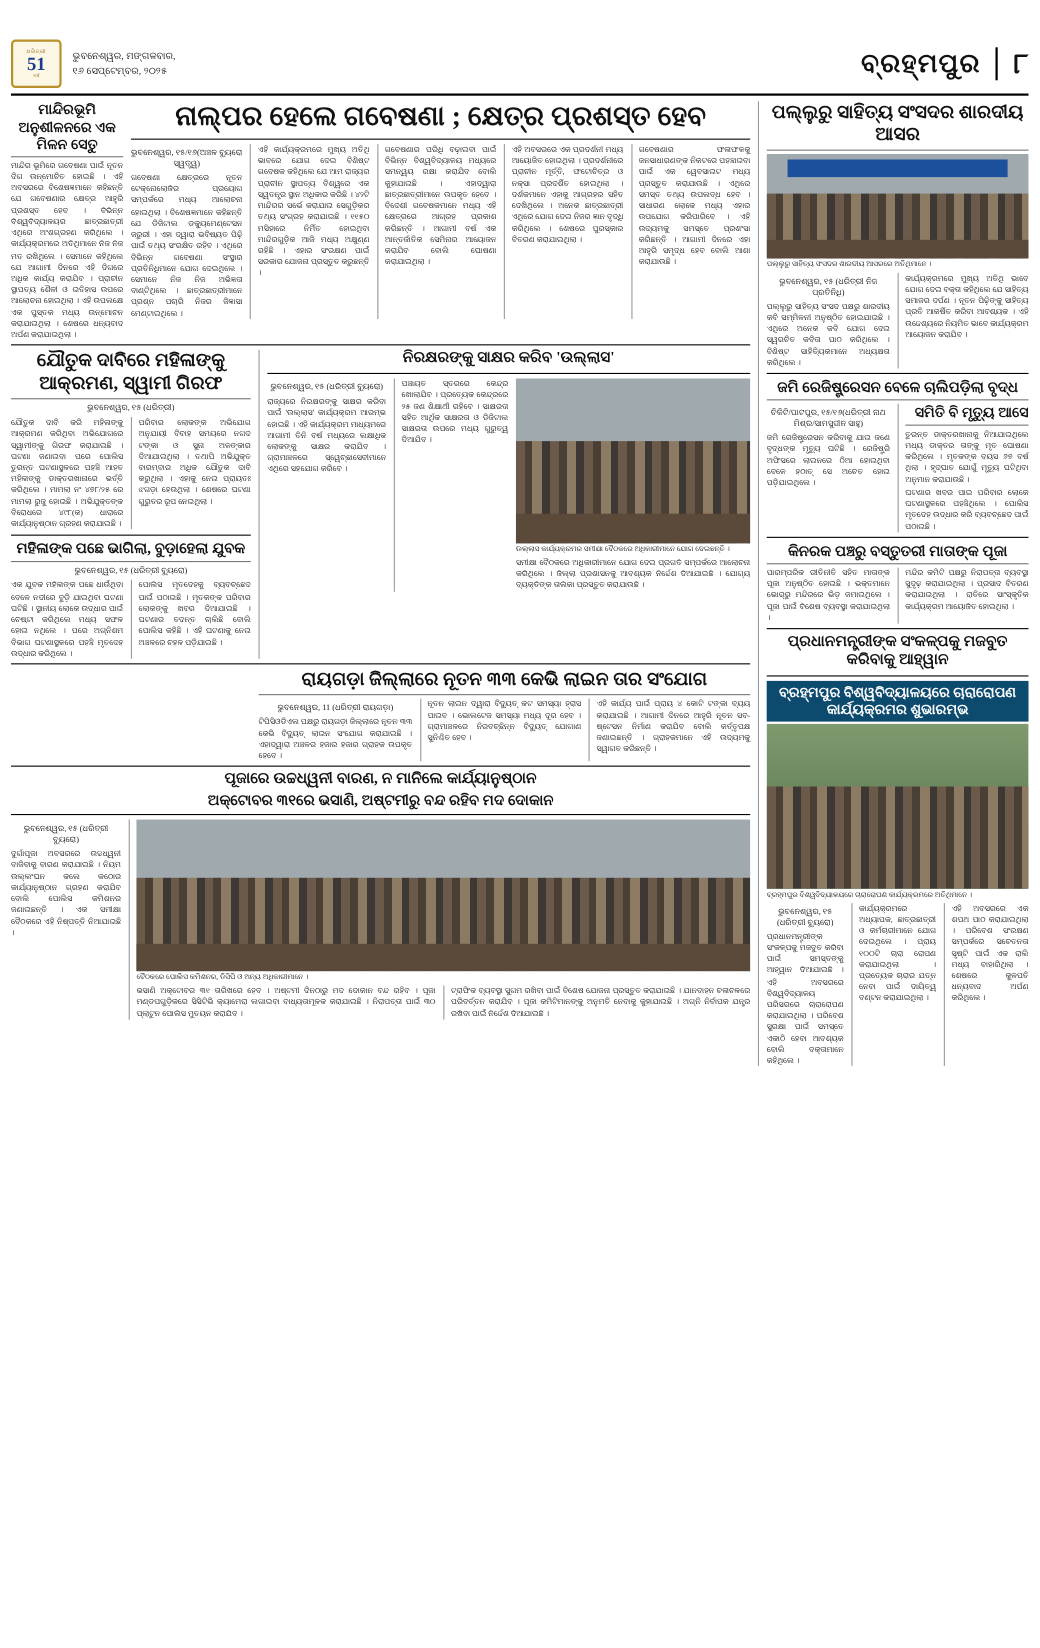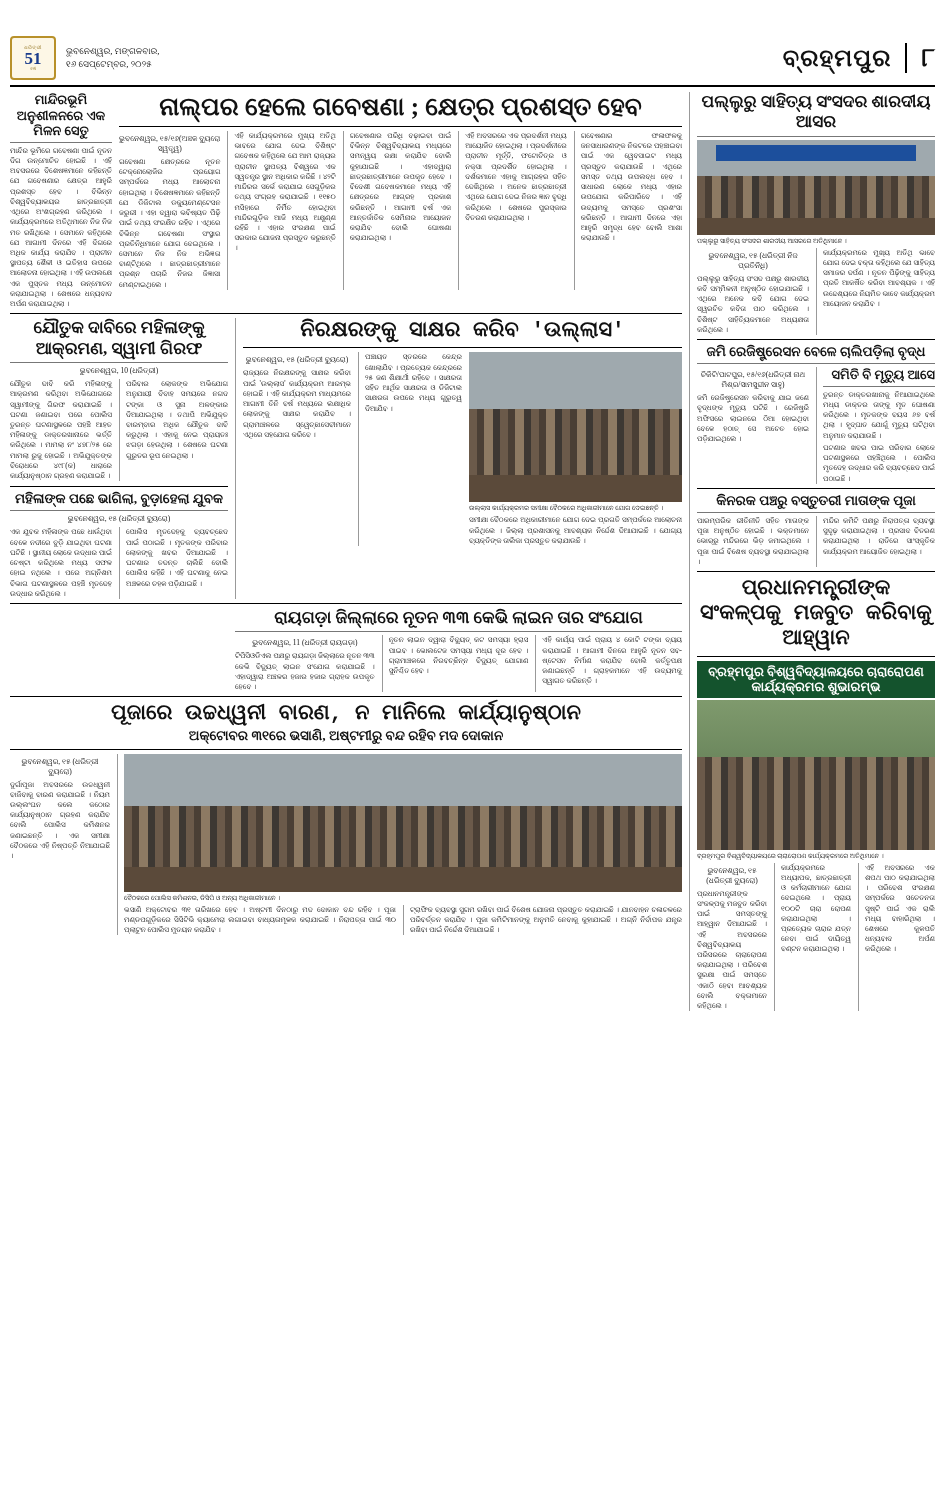--- a/index.html
+++ b/index.html
@@ -24,21 +24,21 @@
   .logo-badge .num { font-size:17px; font-weight:bold; color:#1a3c8c; }
   .logo-badge .bot { font-size:4px; }
   .place-date { font-size:9px; line-height:1.5; color:#111; }
   .masthead-right { margin-left:auto; display:flex; align-items:center; gap:14px; }
   .edition-name { font-size:24px; font-weight:bold; letter-spacing:1px; }
   .page-num-big { font-size:26px; font-weight:bold; border-left:2px solid #000; padding-left:14px; }
 
   
   .hl { font-weight:bold; text-align:center; line-height:1.2; }
   .h-xxl { font-size:25px; }
-  .h-xl  { font-size:21px;font-family:Liberation Mono, monospace; }
+  .h-xl  { font-size:14px; }
   .h-lg  { font-size:17px; }
   .h-md  { font-size:13.5px; }
   .h-sm  { font-size:13px; }
   .byline { font-size:7.5px; text-align:center; margin:3px 0 3px; }
   .body-col { font-size:7.2px; line-height:1.42; text-align:justify; word-break:break-word; hyphens:auto; }
   .rule { border-top:1px solid #000; margin:4px 0; }
   .rule-thin { border-top:.5px solid #777; margin:3px 0; }
 
   
   .row { display:flex; gap:7px; }
@@ -118,21 +118,21 @@
         </div>
       </div>
 
       <div class="rule" style="margin-top:4px;"></div>
 
       <div class="row">
 
         <div style="flex:0 0 218px; min-width:0;">
           <div class="hl h-lg">ଯୌତୁକ ଦାବିରେ ମହିଳାଙ୍କୁ ଆକ୍ରମଣ, ସ୍ୱାମୀ ଗିରଫ</div>
           <div class="rule-thin"></div>
-          <div class="byline">ଭୁବନେଶ୍ୱର, 10 (ଧରିତ୍ରୀ)</div>
+          <div class="byline">ଭୁବନେଶ୍ୱର, ୧୫ (ଧରିତ୍ରୀ)</div>
           <div class="row">
             <div class="col">
                 <div class="body-col">ଯୌତୁକ ଦାବି କରି ମହିଳାଙ୍କୁ ଆକ୍ରମଣ କରିଥିବା ଅଭିଯୋଗରେ ସ୍ୱାମୀଙ୍କୁ ଗିରଫ କରାଯାଇଛି । ଘଟଣା ଜଣାଇବା ପରେ ପୋଲିସ ତୁରନ୍ତ ଘଟଣାସ୍ଥଳରେ ପହଞ୍ଚି ଆହତ ମହିଳାଙ୍କୁ ଡାକ୍ତରଖାନାରେ ଭର୍ତ୍ତି କରିଥିଲେ । ମାମଲା ନଂ ୪୭୮/୨୫ ରେ ମାମଲା ରୁଜୁ ହୋଇଛି । ଅଭିଯୁକ୍ତଙ୍କ ବିରୋଧରେ ୪୯୮(କ) ଧାରାରେ କାର୍ଯ୍ୟାନୁଷ୍ଠାନ ଗ୍ରହଣ କରାଯାଇଛି ।</div>
               </div>
             <div class="col vline" style="padding-left:6px;">
                 <div class="body-col">ପରିବାର ଲୋକଙ୍କ ଅଭିଯୋଗ ଅନୁଯାୟୀ ବିବାହ ସମୟରେ ନଗଦ ଟଙ୍କା ଓ ସୁନା ଅଳଙ୍କାର ଦିଆଯାଇଥିଲା । ତଥାପି ଅଭିଯୁକ୍ତ ବାରମ୍ବାର ଅଧିକ ଯୌତୁକ ଦାବି କରୁଥିଲା । ଏହାକୁ ନେଇ ପ୍ରାୟତଃ ଝଗଡ଼ା ହେଉଥିଲା । ଶେଷରେ ଘଟଣା ଗୁରୁତର ରୂପ ନେଇଥିଲା ।</div>
               </div>
           </div>
 
           <div class="rule" style="margin-top:5px;"></div>
@@ -281,21 +281,21 @@
               <div class="body-col">ମନ୍ଦିର କମିଟି ପକ୍ଷରୁ ନିରାପତ୍ତା ବ୍ୟବସ୍ଥା ସୁଦୃଢ଼ କରାଯାଇଥିଲା । ପ୍ରସାଦ ବିତରଣ କରାଯାଇଥିଲା । ରାତିରେ ସାଂସ୍କୃତିକ କାର୍ଯ୍ୟକ୍ରମ ଆୟୋଜିତ ହୋଇଥିଲା ।</div>
             </div>
         </div>
       </div>
 
       <div class="rule" style="margin-top:4px;"></div>
 
       <div>
         <div class="hl h-xl">ପ୍ରଧାନମନ୍ତ୍ରୀଙ୍କ ସଂକଳ୍ପକୁ ମଜବୁତ କରିବାକୁ ଆହ୍ୱାନ</div>
         <div class="rule"></div>
-        <div class="hl h-sm mb2" style="background:#14532d;color:#fff;padding:3px 4px;">ବ୍ରହ୍ମପୁର ବିଶ୍ୱବିଦ୍ୟାଳୟରେ ଚାରାରୋପଣ କାର୍ଯ୍ୟକ୍ରମର ଶୁଭାରମ୍ଭ</div>
+        <div class="hl h-sm mb2" style="background:#0c4a6e;color:#fff;padding:3px 4px;">ବ୍ରହ୍ମପୁର ବିଶ୍ୱବିଦ୍ୟାଳୟରେ ଚାରାରୋପଣ କାର୍ଯ୍ୟକ୍ରମର ଶୁଭାରମ୍ଭ</div>
         <div class="photo" style="height:150px;">
           <div class="ph-green"></div>
           <div class="ph-people"></div>
         </div>
         <div class="caption">ବ୍ରହ୍ମପୁର ବିଶ୍ୱବିଦ୍ୟାଳୟରେ ଚାରାରୋପଣ କାର୍ଯ୍ୟକ୍ରମରେ ଅତିଥିମାନେ ।</div>
         <div class="row mt2">
           <div class="col">
             <div class="byline">ଭୁବନେଶ୍ୱର, ୧୫ (ଧରିତ୍ରୀ ବ୍ୟୁରୋ)</div>
             <div class="body-col">ପ୍ରଧାନମନ୍ତ୍ରୀଙ୍କ ସଂକଳ୍ପକୁ ମଜବୁତ କରିବା ପାଇଁ ସମସ୍ତଙ୍କୁ ଆହ୍ୱାନ ଦିଆଯାଇଛି । ଏହି ଅବସରରେ ବିଶ୍ୱବିଦ୍ୟାଳୟ ପରିସରରେ ଚାରାରୋପଣ କରାଯାଇଥିଲା । ପରିବେଶ ସୁରକ୍ଷା ପାଇଁ ସମସ୍ତେ ଏକାଠି ହେବା ଆବଶ୍ୟକ ବୋଲି ବକ୍ତାମାନେ କହିଥିଲେ ।</div>
           </div>

